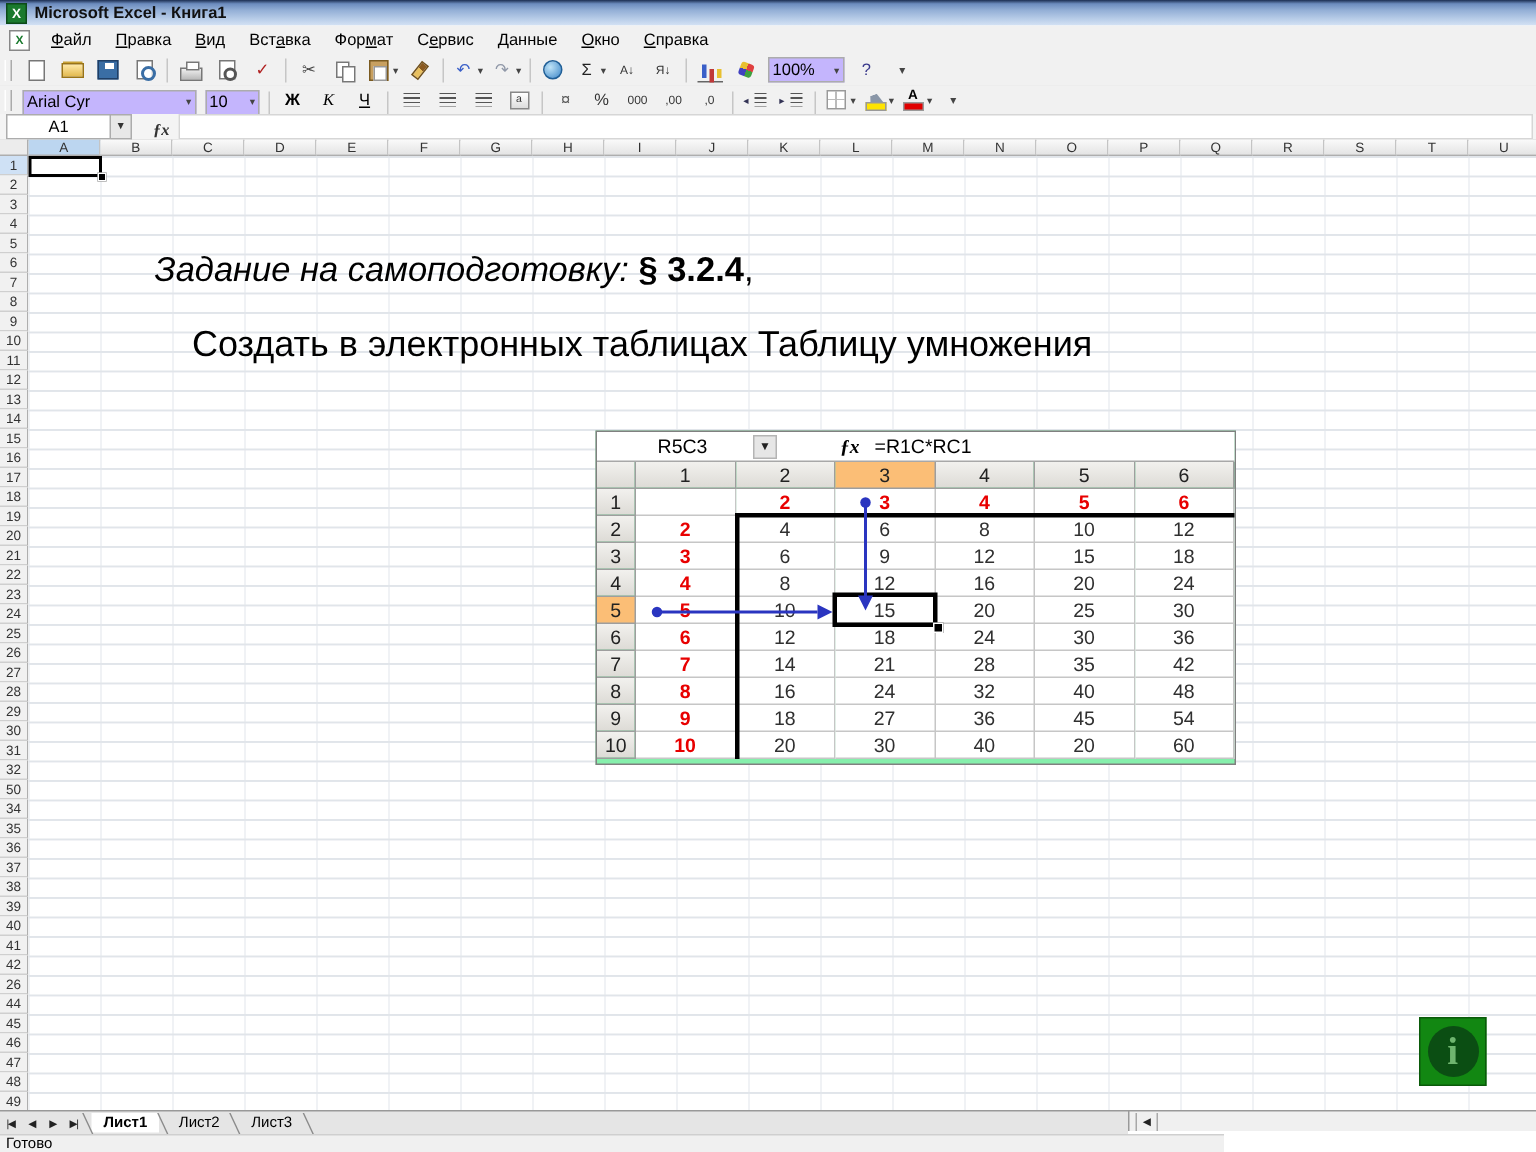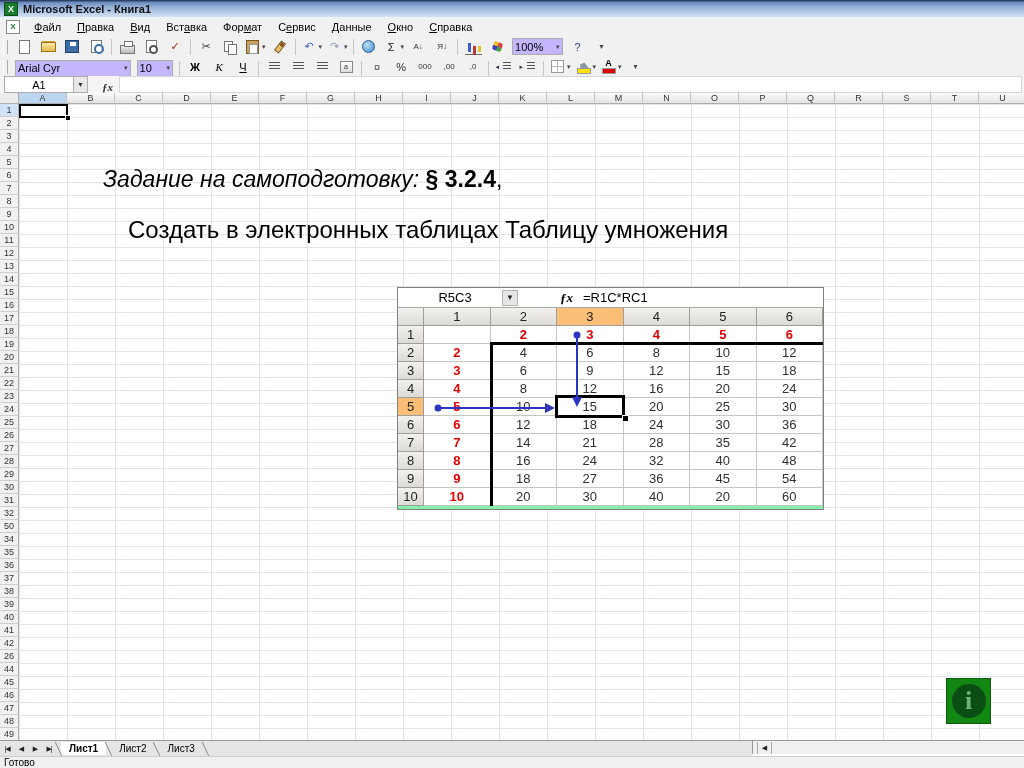--- a/index.html
+++ b/index.html
@@ -151,21 +151,21 @@
   .tabbar{left:0;top:740px;width:752px;height:16px;background:#e5e5e5;border-top:1px solid #999;
     display:flex;align-items:center;font-size:10px;box-sizing:border-box;}
   .navb{width:14px;text-align:center;font-size:7px;color:#222;letter-spacing:-1px;}
   .tabdiv{width:1px;height:14px;background:#8A8A8A;transform:skewX(25deg);margin:0 2px;}
   .sheettab{padding:1px 8px;color:#000;}
   .sheettab.active{background:#fff;font-weight:bold;}
   .hscroll{left:752px;top:740px;width:272px;height:14px;background:#F0F0F0;border-top:1px solid #999;
     border-left:1px solid #999;box-sizing:border-box;display:flex;align-items:center;}
   .hs-btn{width:13px;height:12px;border-left:1px solid #A8A8A8;border-right:1px solid #A8A8A8;margin-left:4px;
     font-size:7px;display:flex;align-items:center;justify-content:center;color:#222;}
-  .statusbar{left:0;top:756px;width:1024px;height:12px;background:#F0F0F0;border-top:1px solid #CFCFCF;
+  .statusbar{left:0;top:756px;width:816px;height:12px;background:#F0F0F0;border-top:1px solid #CFCFCF;
     font-size:10px;line-height:11px;padding-left:4px;box-sizing:border-box;}
 </style>
 </head>
 <body>
 
 <div class="abs titlebar">
   <span class="excel-app-icon">X</span>
   <span>Microsoft Excel - Книга1</span>
 </div>
 

